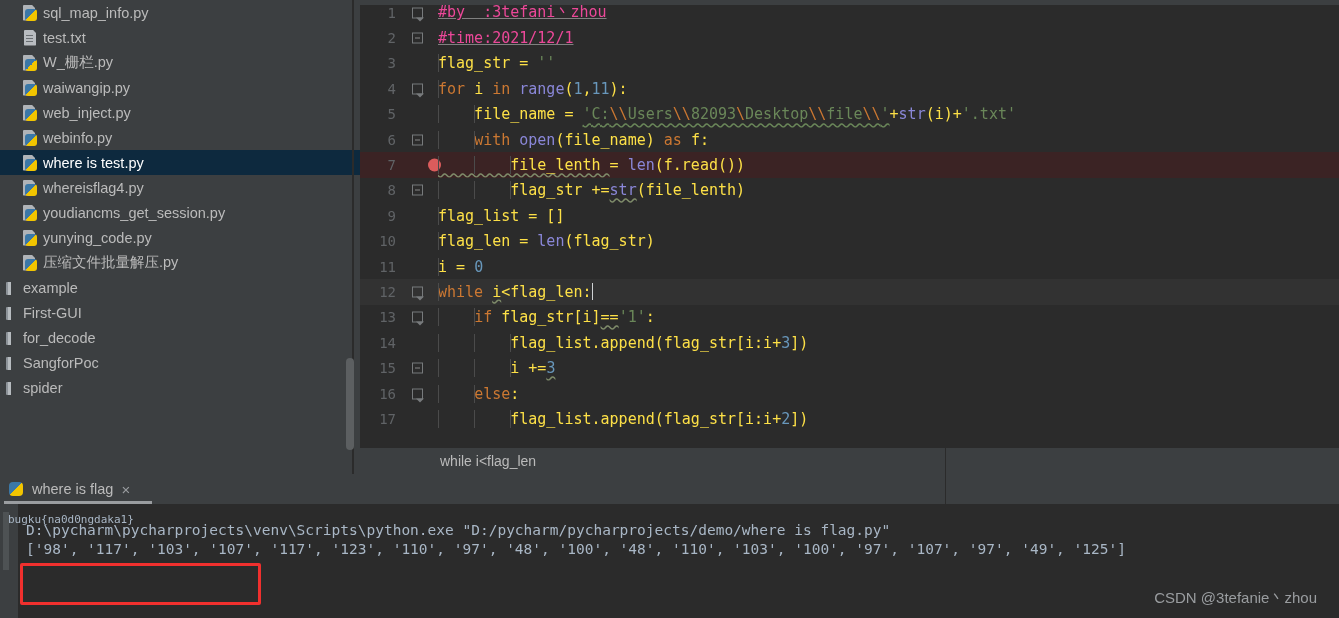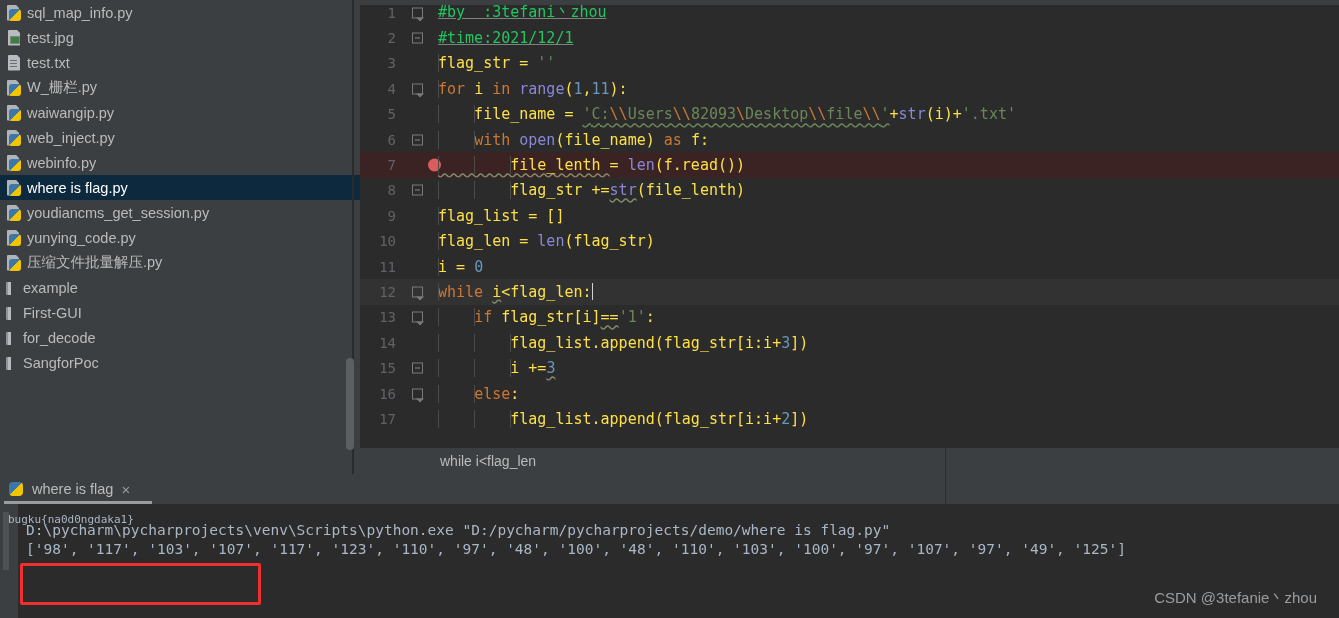--- a/index.html
+++ b/index.html
@@ -14,21 +14,21 @@
   
   #sidebar {
     position: absolute; left: 0; top: 0;
     width: 360px; height: 474px;
     background: #3c3f41;
     overflow: hidden;
   }
   .tree-row {
     height: 25px;
     display: flex; align-items: center;
-    padding-left: 6px;
+    padding-left: 22px;
     color: #bbbbbb;
     font-size: 14.5px;
     white-space: nowrap;
   }
   .tree-row.selected { background: #0d293e; color: #ffffff; }
   .tree-row.folder { padding-left: 2px; }
   .tree-row .label { margin-left: 5px; }
 
   
   .ico { width: 16px; height: 16px; position: relative; flex: 0 0 16px; }
@@ -124,21 +124,21 @@
   .breakpoint {
     position:absolute; left:28px; top:50%; transform:translateY(-50%);
     width:13px; height:13px; border-radius:50%; background:#db5c5c;
   }
   .indent-guide {
     position:absolute; top:0; width:1px; height:100%; background:#4b4b4b;
   }
   .code-text { padding-left:4px; position:relative; }
 
   
-  .c-comment { color:#22c55e; text-decoration: underline; text-decoration-color:#808080;text-align:right; }
+  .c-comment { color:#ec4899; text-decoration: underline; text-decoration-color:#808080;text-align:right; }
   .c-kw      { color:#cc7832; }
   .c-fn      { color:#8a87d8; }
   .c-num     { color:#6897bb; }
   .c-str     { color:#6a8759; }
   .c-str-esc { color:#cc7832; }
   .c-default { color:#fde047; }
   .squiggle  {
     text-decoration: underline;
     text-decoration-style: wavy;
     text-decoration-color:#6a8759;
@@ -231,24 +231,20 @@
 
 <div id="app">
 
   <div id="sidebar">
     <div id="sidebar-rows">
         <div class="tree-row">
           <span class="ico py"></span>
           <span class="label">sql_map_info.py</span>
         </div>
         <div class="tree-row">
-          <span class="ico img"></span>
-          <span class="label">test.jpg</span>
-        </div>
-        <div class="tree-row">
           <span class="ico txt"></span>
           <span class="label">test.txt</span>
         </div>
         <div class="tree-row">
           <span class="ico py"></span>
           <span class="label">W_栅栏.py</span>
         </div>
         <div class="tree-row">
           <span class="ico py"></span>
           <span class="label">waiwangip.py</span>
@@ -256,21 +252,25 @@
         <div class="tree-row">
           <span class="ico py"></span>
           <span class="label">web_inject.py</span>
         </div>
         <div class="tree-row">
           <span class="ico py"></span>
           <span class="label">webinfo.py</span>
         </div>
         <div class="tree-row selected">
           <span class="ico py"></span>
-          <span class="label">where is flag.py</span>
+          <span class="label">where is test.py</span>
+        </div>
+        <div class="tree-row">
+          <span class="ico py"></span>
+          <span class="label">whereisflag4.py</span>
         </div>
         <div class="tree-row">
           <span class="ico py"></span>
           <span class="label">youdiancms_get_session.py</span>
         </div>
         <div class="tree-row">
           <span class="ico py"></span>
           <span class="label">yunying_code.py</span>
         </div>
         <div class="tree-row">
@@ -285,20 +285,24 @@
           <span class="ico dir"></span>
           <span class="label">First-GUI</span>
         </div>
         <div class="tree-row folder">
           <span class="ico dir"></span>
           <span class="label">for_decode</span>
         </div>
         <div class="tree-row folder">
           <span class="ico dir"></span>
           <span class="label">SangforPoc</span>
+        </div>
+        <div class="tree-row folder">
+          <span class="ico dir"></span>
+          <span class="label">spider</span>
         </div>
       </div>
     <div id="sidebar-vsep"></div>
     <div id="sidebar-scroll-track">
       <div id="sidebar-scroll-thumb"></div>
     </div>
   </div>
 
   <div id="editor">
     <div id="editor-top-strip"></div>

